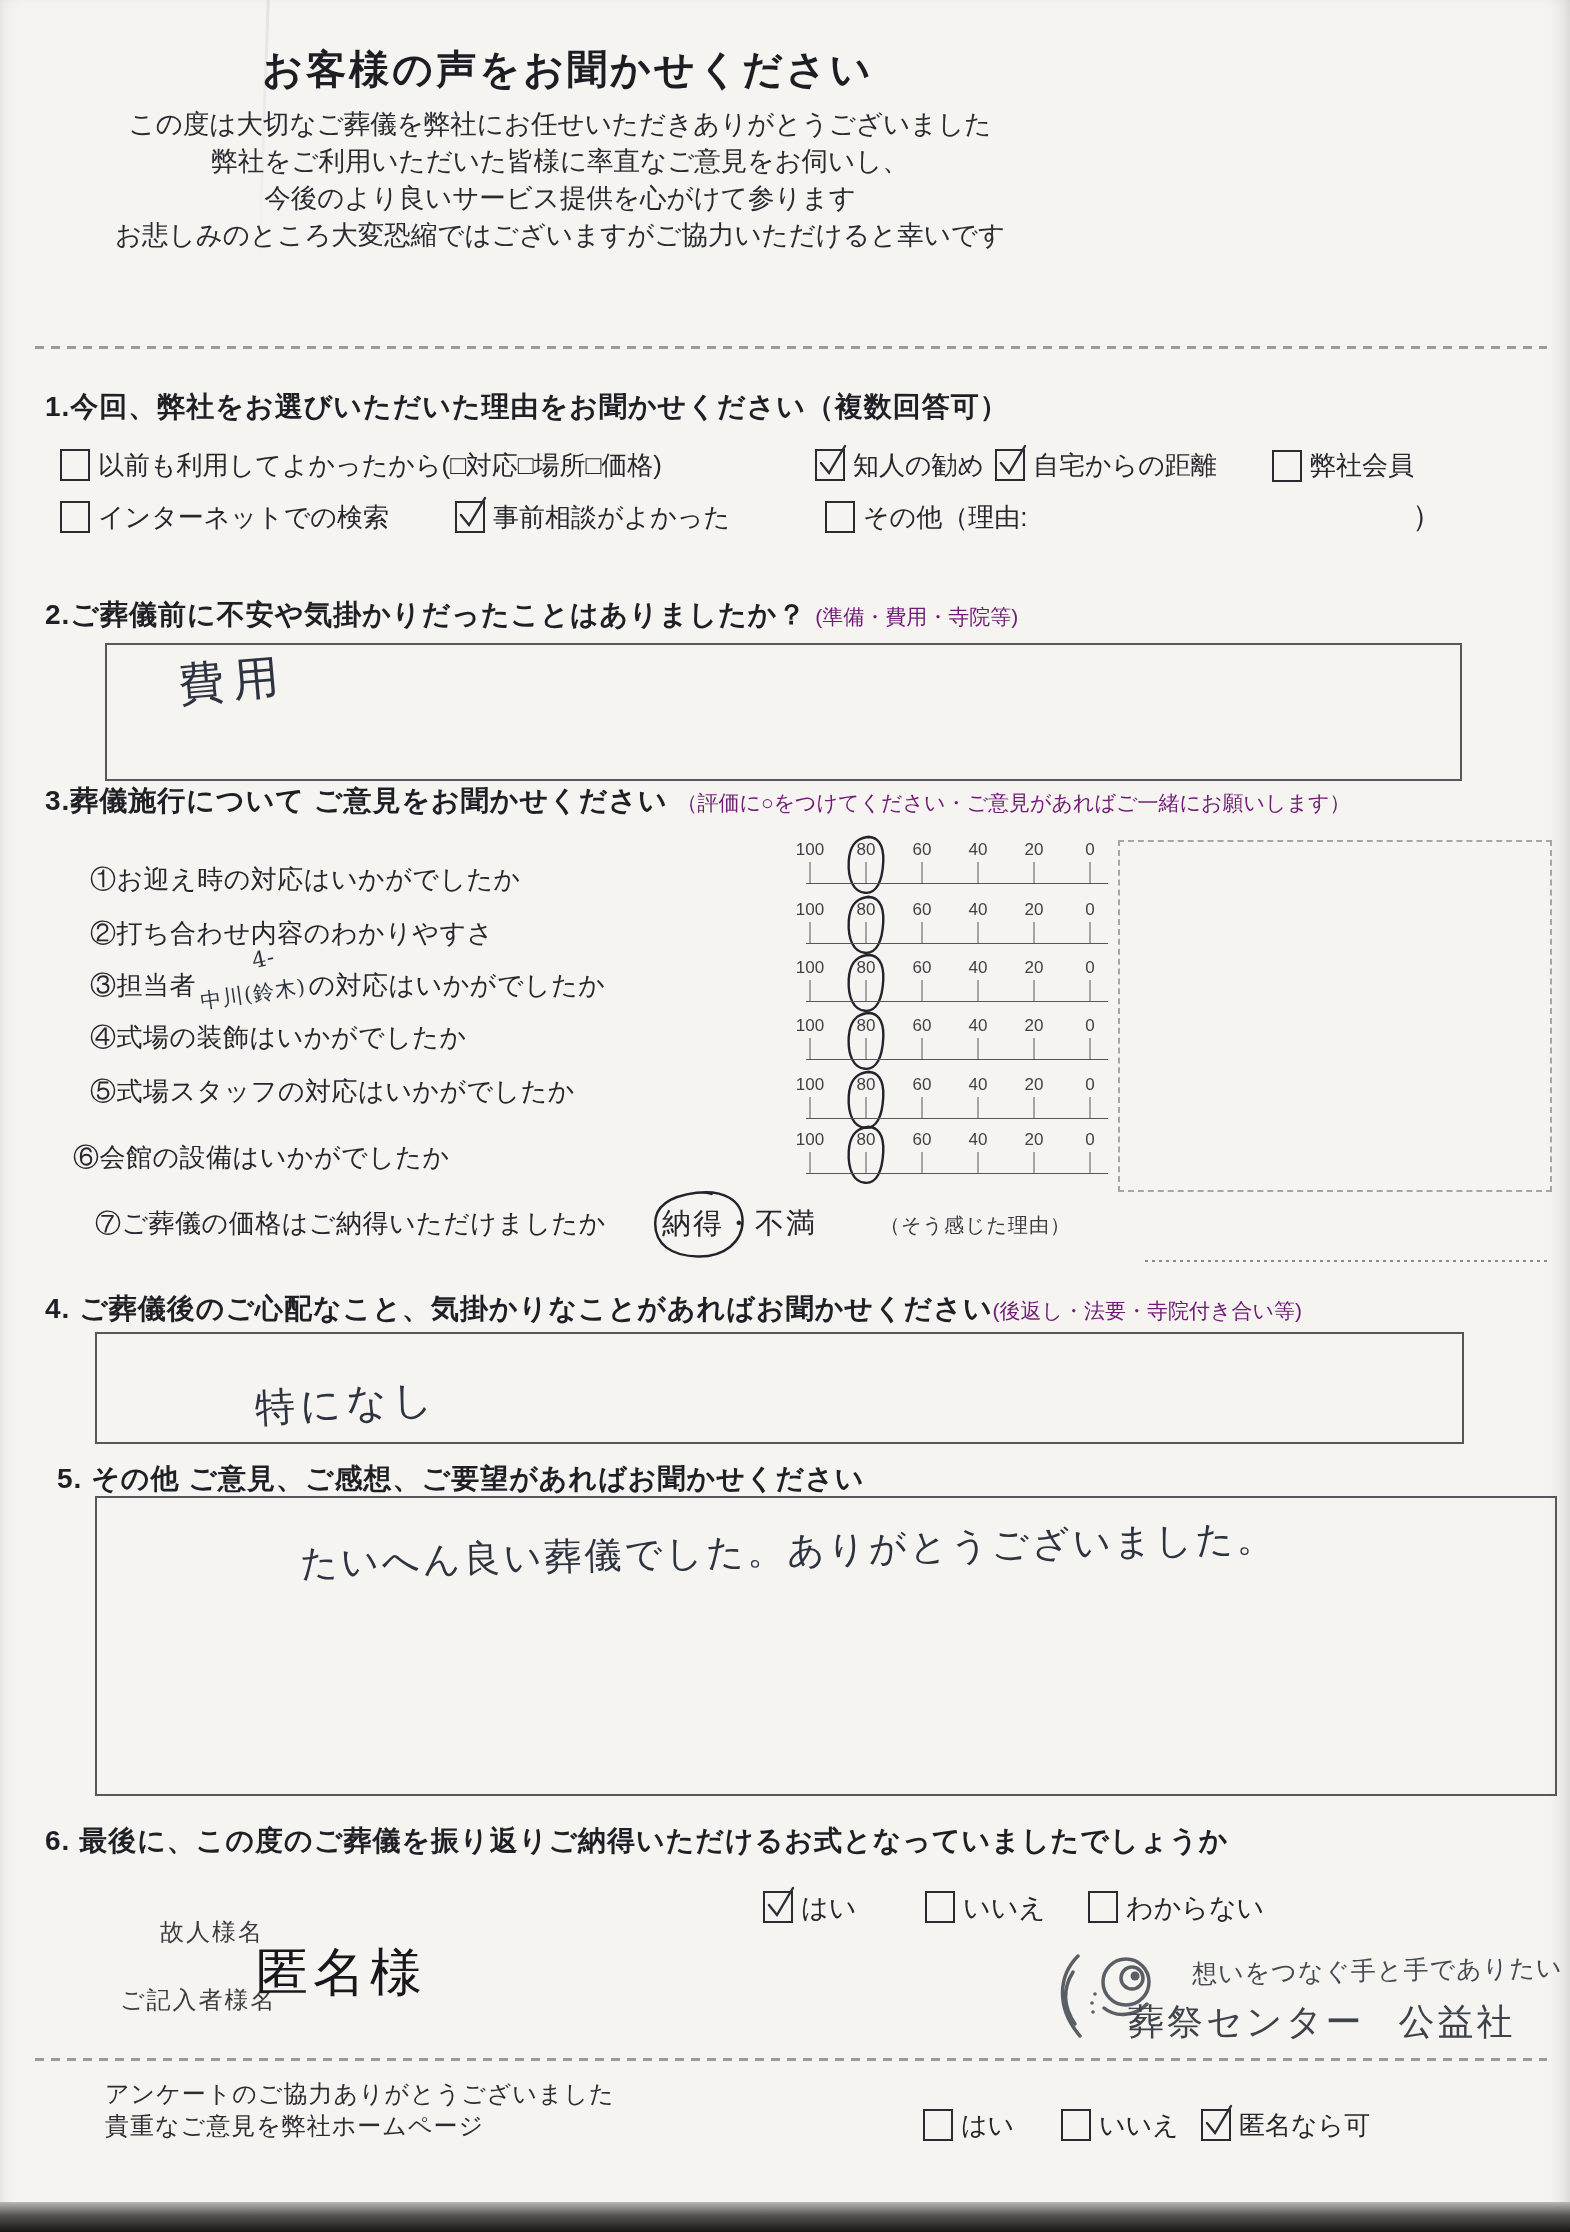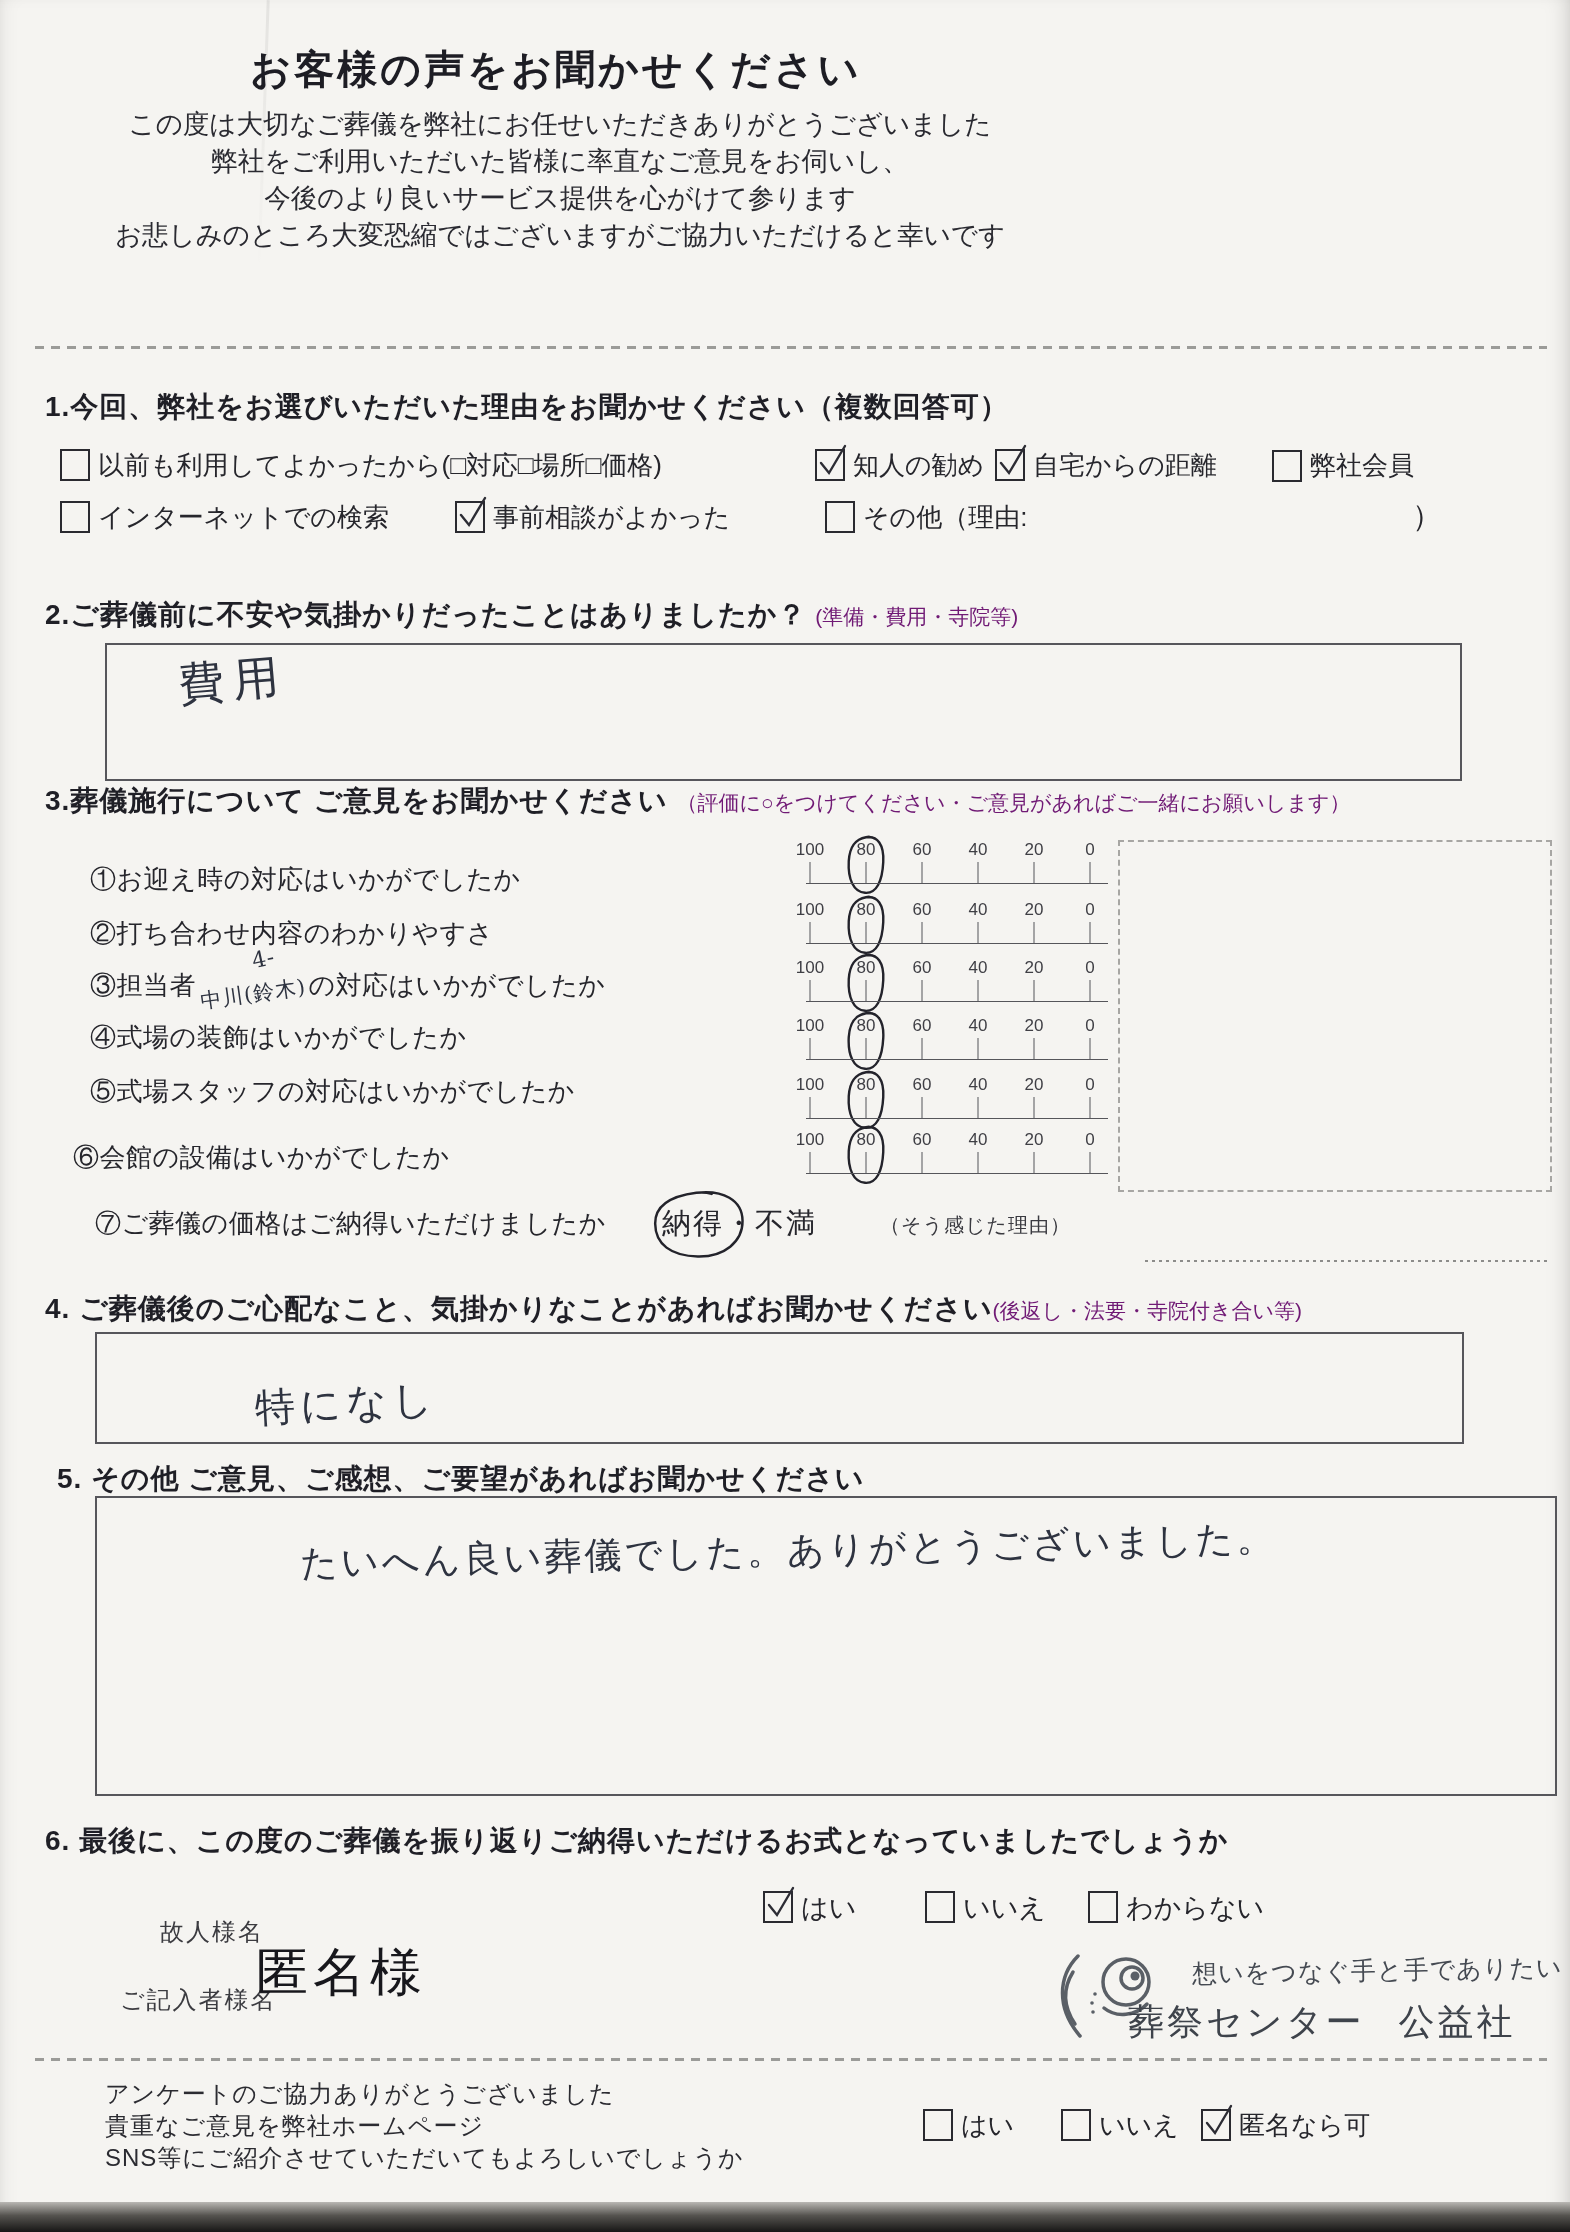--- a/index.html
+++ b/index.html
@@ -5,21 +5,21 @@
   html,body{margin:0;padding:0;background:#e9e8e5;}
   #paper{
     position:relative;width:1570px;height:2232px;overflow:hidden;
     background:linear-gradient(100deg,#edebe8 0%,#f5f4f1 12%,#f7f6f4 55%,#f3f2ef 88%,#eeeceá 100%);
     background-color:#f5f4f1;
     box-shadow:inset -16px 0 26px -18px rgba(0,0,0,.22), inset 14px 0 26px -20px rgba(0,0,0,.14), inset 0 -12px 20px -14px rgba(0,0,0,.18);
     font-family:"Liberation Sans",sans-serif;color:#26262c;
   }
   .crease{position:absolute;left:262px;top:0;width:3px;height:270px;
     background:linear-gradient(to bottom,rgba(0,0,0,.07),rgba(0,0,0,0));transform:rotate(2deg);}
-  .title{position:absolute;left:86px;top:42px;width:940px;text-align:center;
+  .title{position:absolute;left:98px;top:42px;width:940px;text-align:center;
     font-size:40px;font-weight:bold;letter-spacing:3px;color:#1d1d24;}
   .intro{position:absolute;left:90px;top:106px;width:940px;text-align:center;
     font-size:26.5px;line-height:37px;color:#2a2a31;}
   .dashsep{position:absolute;height:3px;
     background:repeating-linear-gradient(90deg,#9b9b98 0 9px,rgba(0,0,0,0) 9px 16px);}
   .qhead{position:absolute;font-size:28px;font-weight:bold;letter-spacing:1px;white-space:nowrap;color:#1f1f26;}
   .qnote{font-size:21px;font-weight:normal;letter-spacing:0;color:#701a75;}
   .opt{position:absolute;display:flex;align-items:flex-start;gap:8px;font-size:26px;white-space:nowrap;color:#26262c;}
   .cb{display:inline-block;flex:none;width:26px;height:28px;border:2.6px solid #2a2a30;position:relative;margin-top:1px;}
   .cb svg{position:absolute;left:-2px;top:-10px;width:34px;height:40px;overflow:visible;}
@@ -306,21 +306,20 @@
   </svg>
   <div class="logo-tagline">想いをつなぐ手と手でありたい</div>
   <div class="logo-company">
     <span>葬祭センター</span><span class="gap"></span><span>公益社</span>
   </div>
 
   <div class="dashsep" style="left:35px;top:2058px;width:1512px;"></div>
 
   <div class="fline" style="top:2078px;">アンケートのご協力ありがとうございました</div>
   <div class="fline" style="top:2110px;">貴重なご意見を弊社ホームページ</div>
-  <div class="fline" style="top:2142px;">SNS等にご紹介させていただいてもよろしいでしょうか</div>
   <div class="opt" style="left:923px;top:2108px;">
     <span class="cb"></span>
     <span>はい</span>
   </div>
   <div class="opt" style="left:1061px;top:2108px;">
     <span class="cb"></span>
     <span>いいえ</span>
   </div>
   <div class="opt" style="left:1201px;top:2108px;">
     <span class="cb checked">

